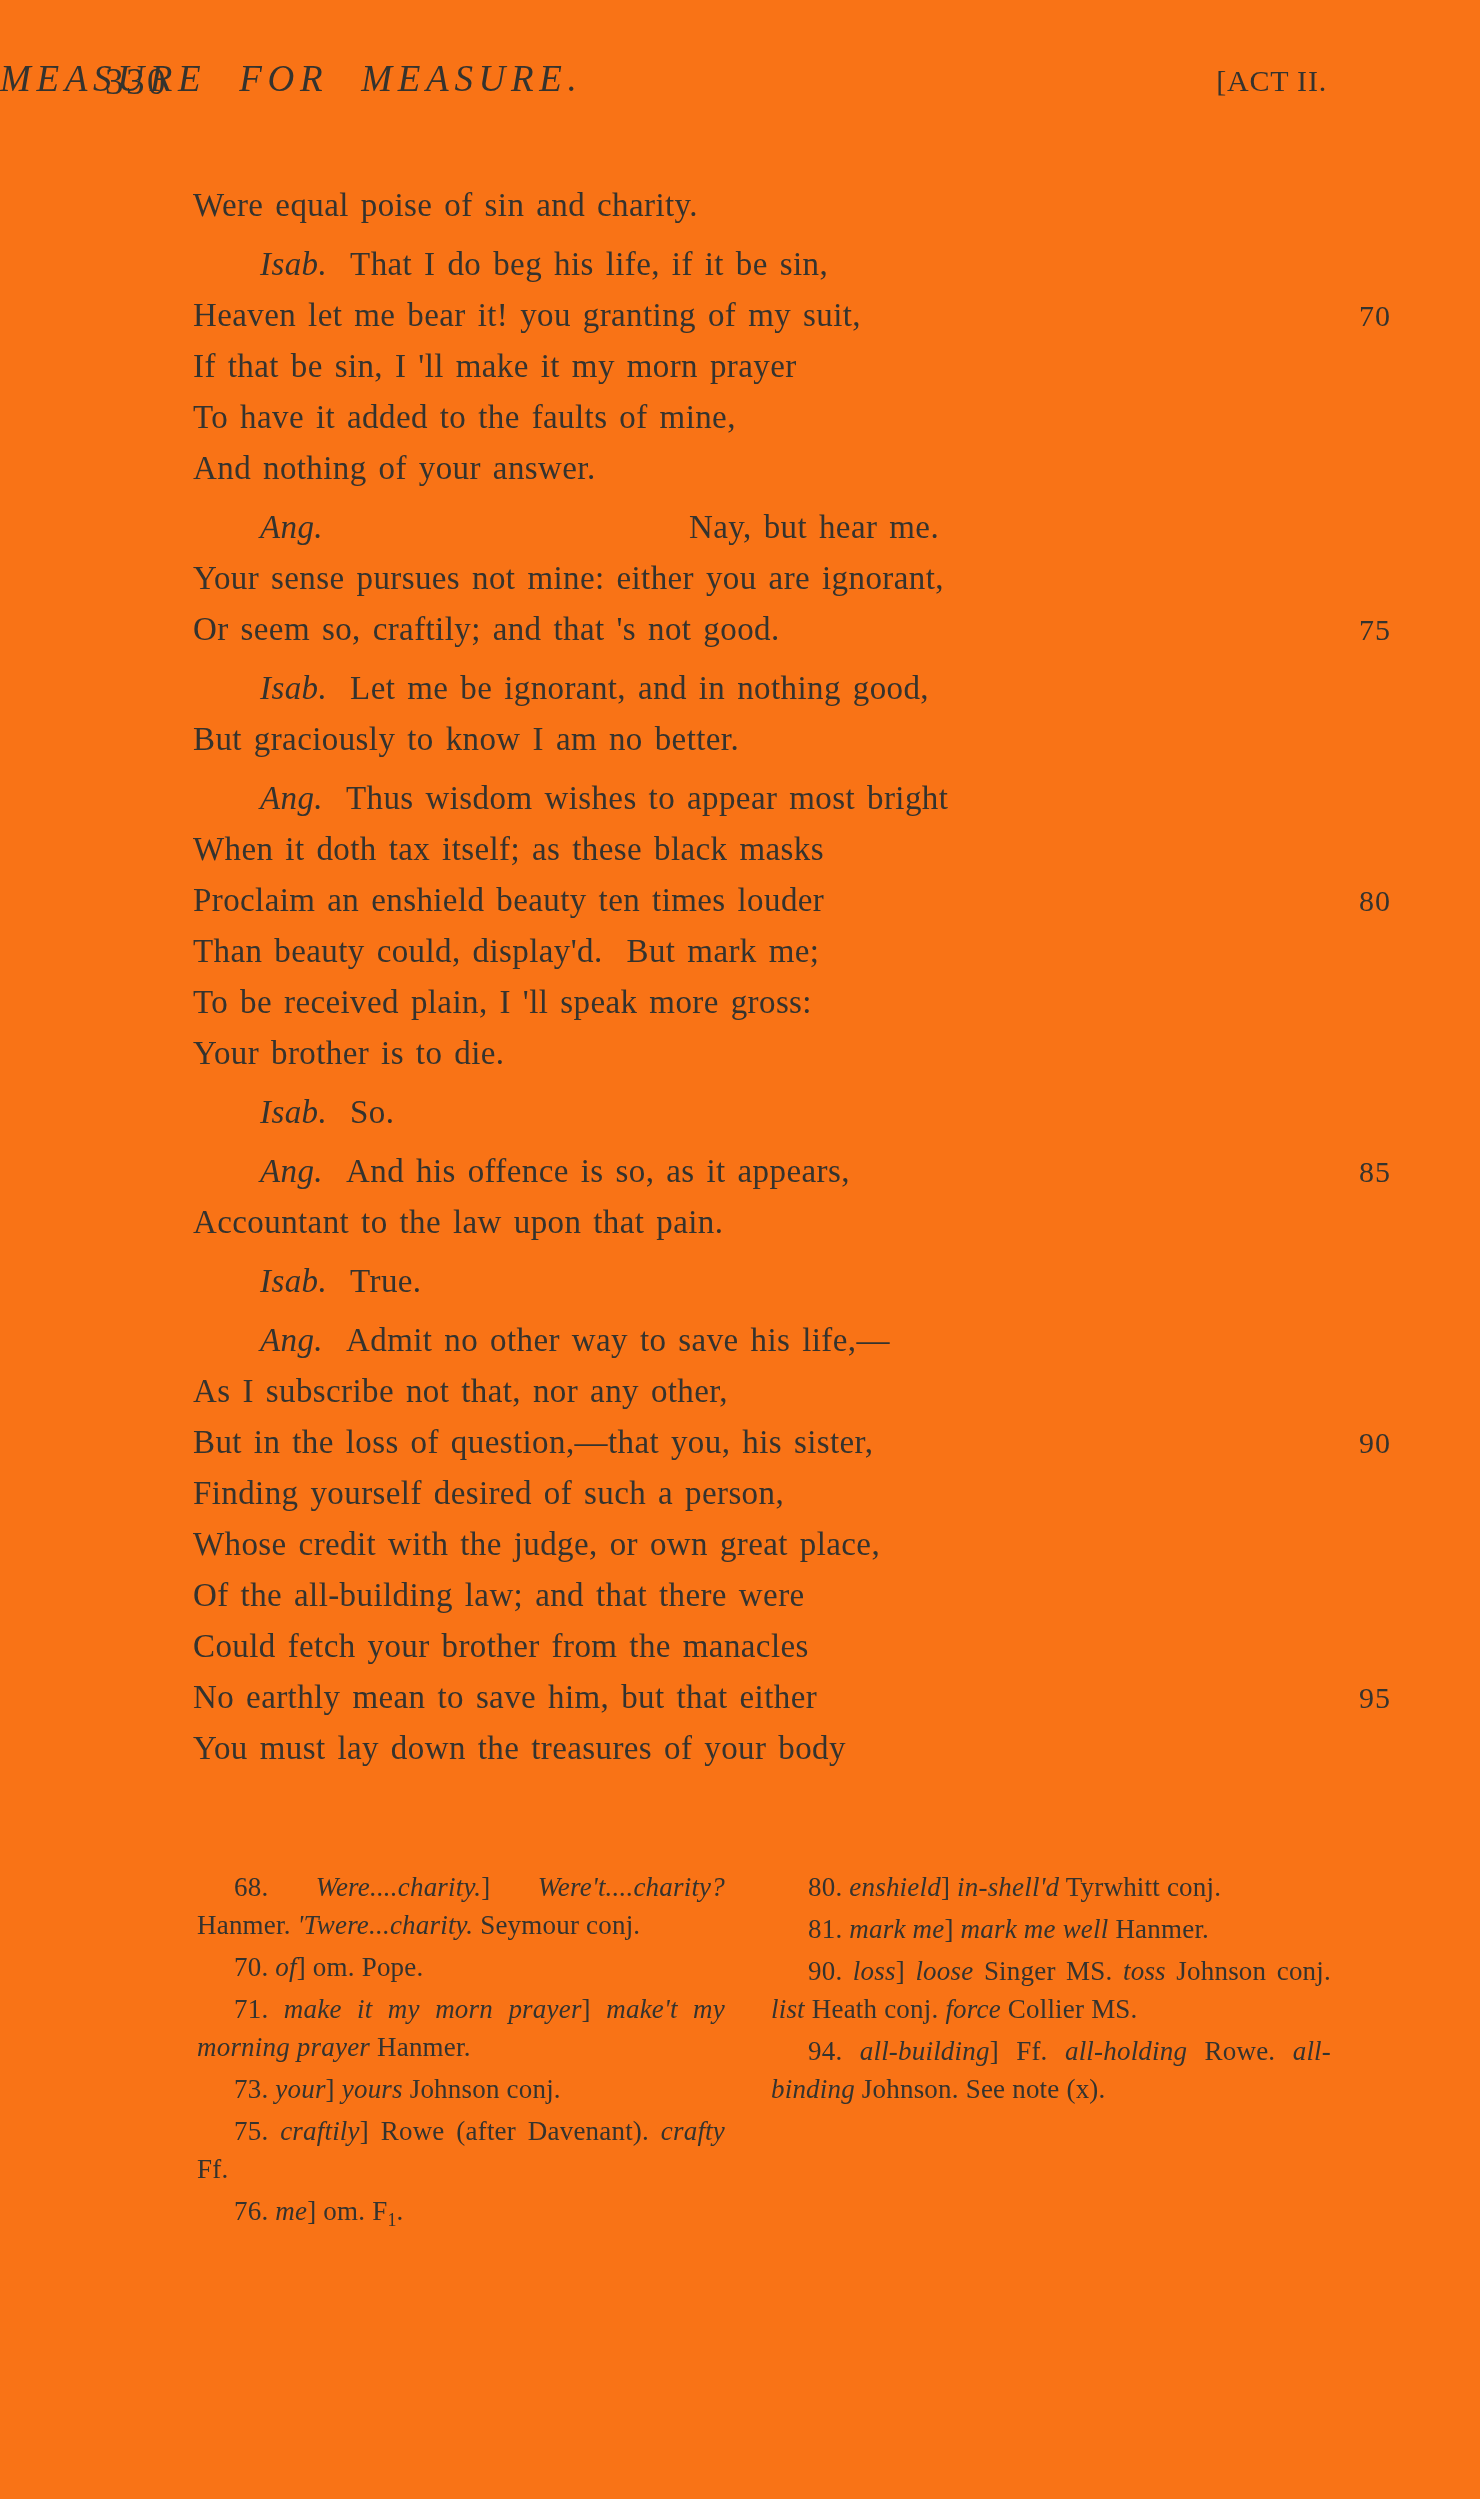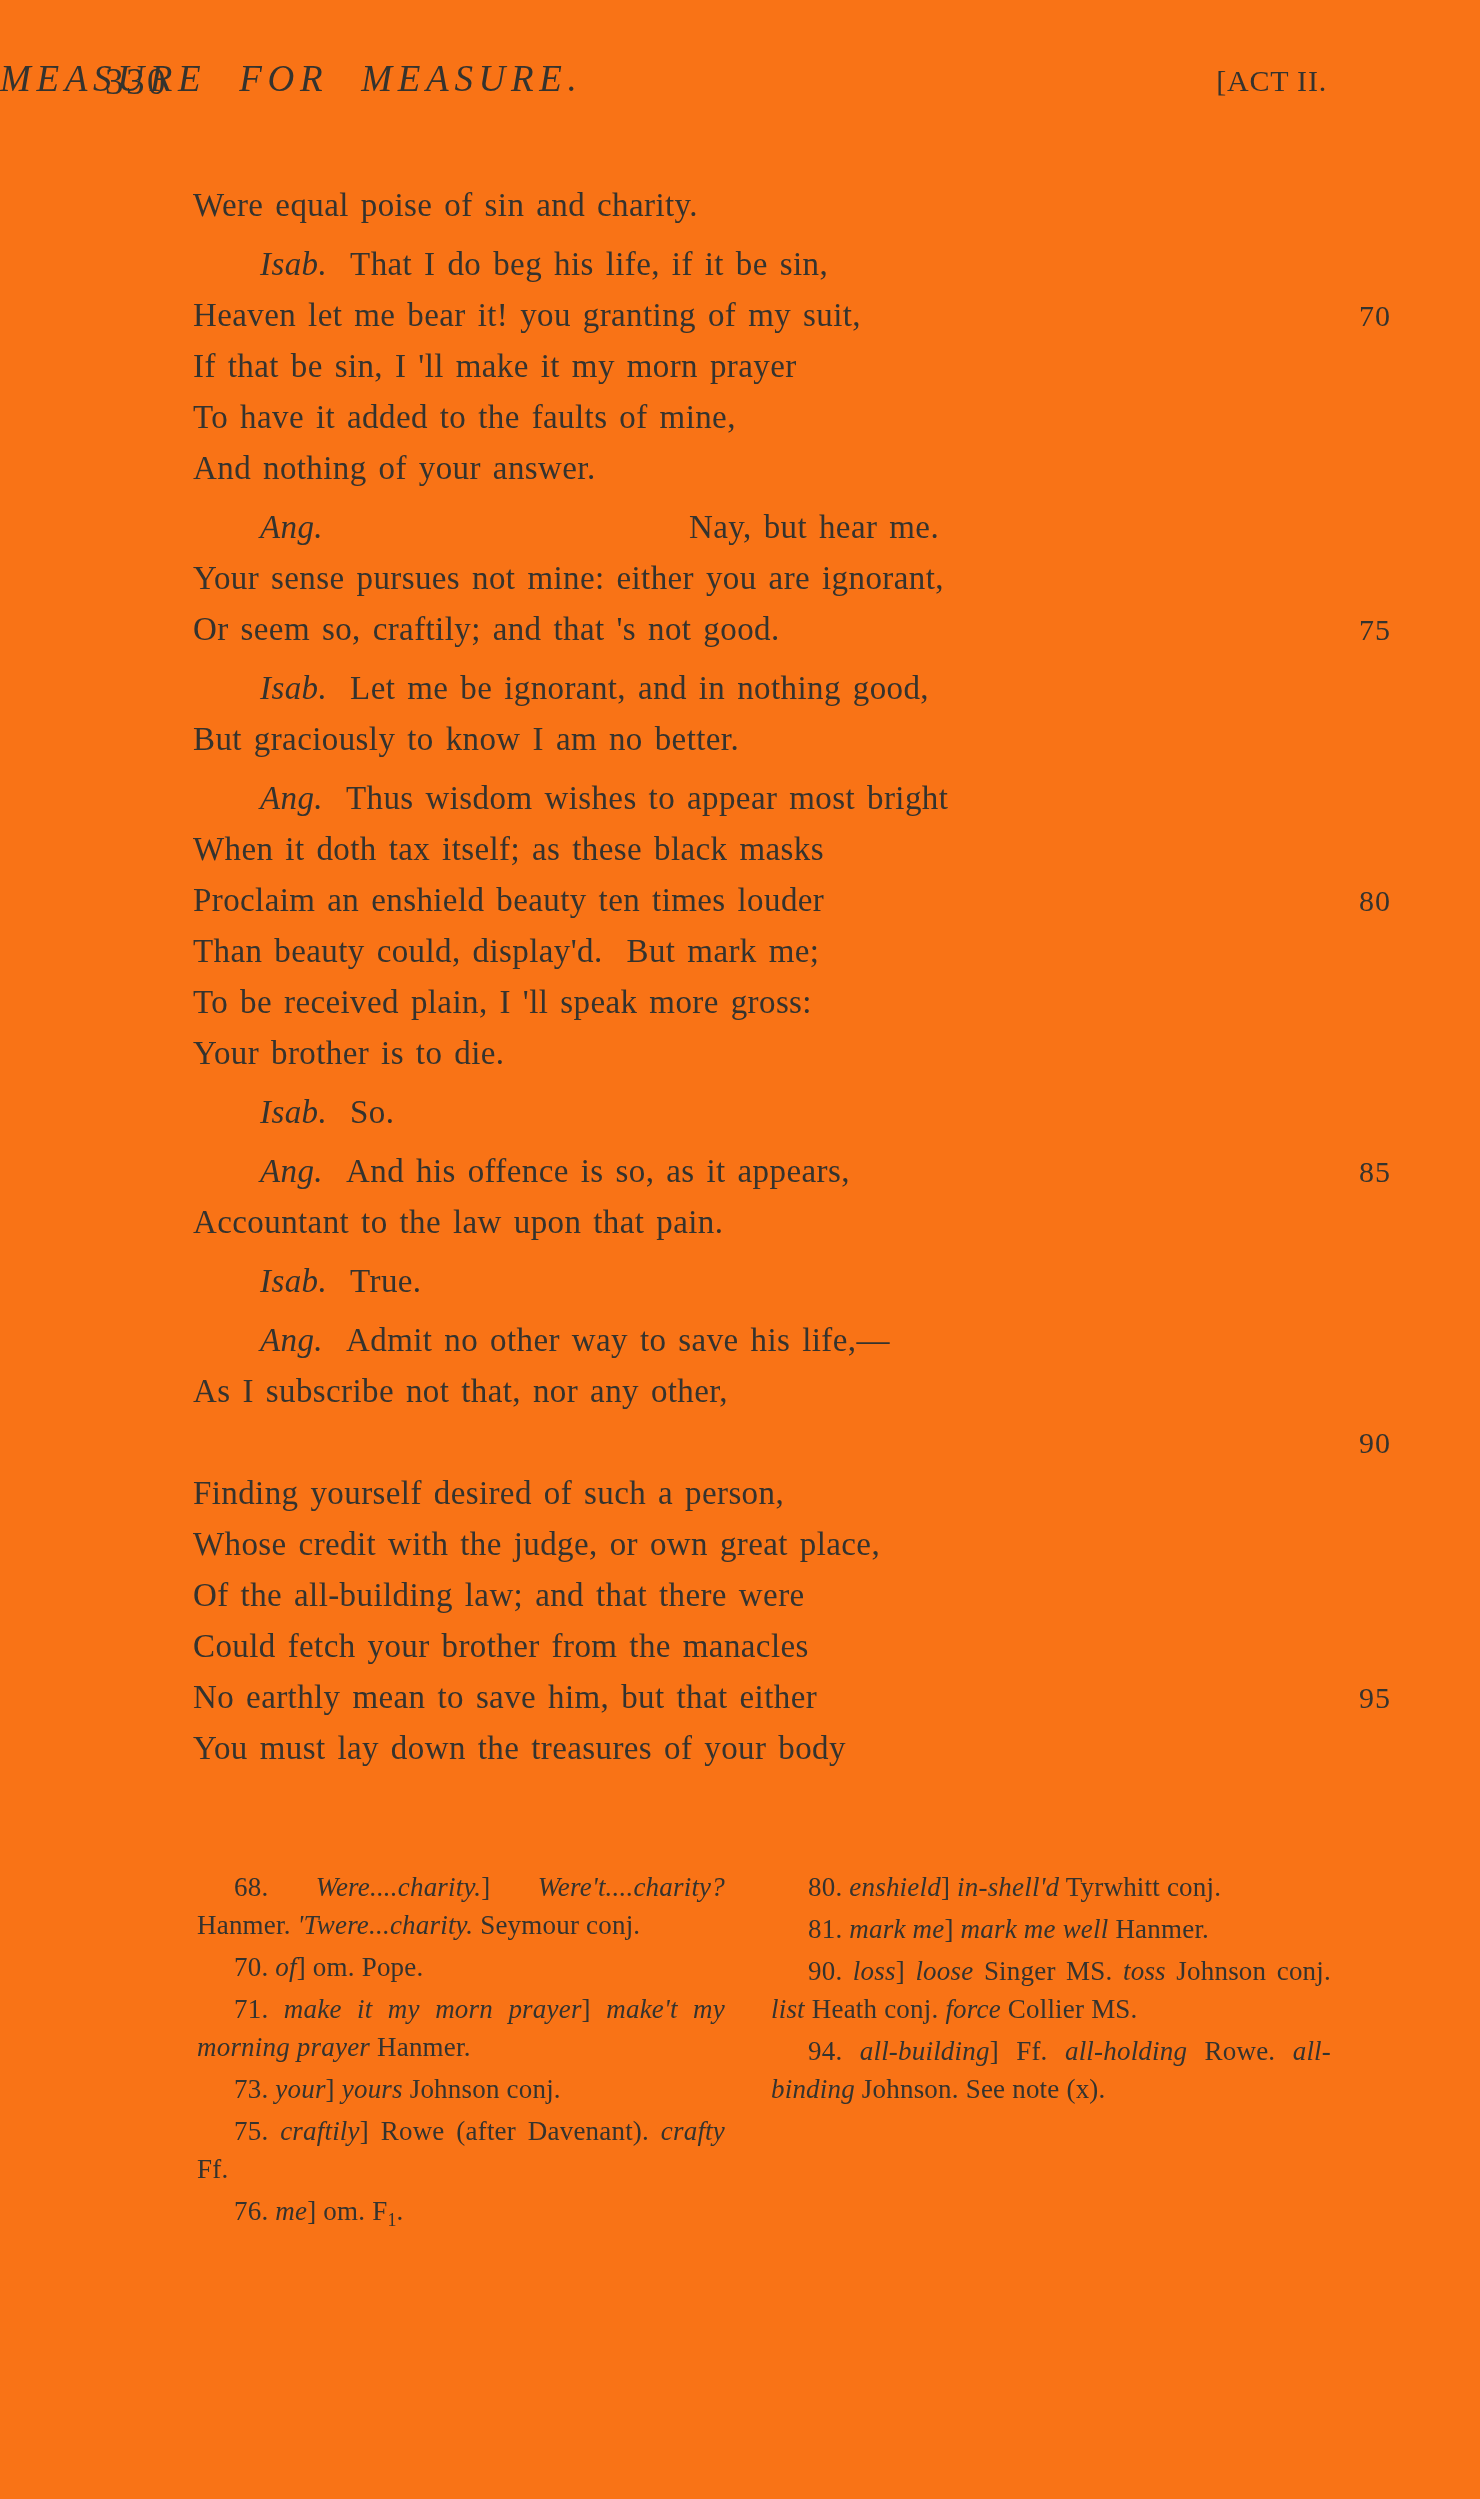--- a/index.html
+++ b/index.html
@@ -92,21 +92,21 @@
       <div class="pline"><span class="ltext">Proclaim an enshield beauty ten times louder</span><span class="lnum">80</span></div>
       <div class="pline"><span class="ltext">Than beauty could, display'd.  But mark me;</span></div>
       <div class="pline"><span class="ltext">To be received plain, I 'll speak more gross:</span></div>
       <div class="pline"><span class="ltext">Your brother is to die.</span></div>
       <div class="pline sp"><span class="speaker">Isab.</span><span class="ltext">So.</span></div>
       <div class="pline sp"><span class="speaker">Ang.</span><span class="ltext">And his offence is so, as it appears,</span><span class="lnum">85</span></div>
       <div class="pline"><span class="ltext">Accountant to the law upon that pain.</span></div>
       <div class="pline sp"><span class="speaker">Isab.</span><span class="ltext">True.</span></div>
       <div class="pline sp"><span class="speaker">Ang.</span><span class="ltext">Admit no other way to save his life,—</span></div>
       <div class="pline"><span class="ltext">As I subscribe not that, nor any other,</span></div>
-      <div class="pline"><span class="lnum">90</span></div>
+      <div class="pline"><span class="ltext">But in the loss of question,—that you, his sister,</span><span class="lnum">90</span></div>
       <div class="pline"><span class="ltext">Finding yourself desired of such a person,</span></div>
       <div class="pline"><span class="ltext">Whose credit with the judge, or own great place,</span></div>
       <div class="pline"><span class="ltext">Of the all-building law; and that there were</span></div>
       <div class="pline"><span class="ltext">Could fetch your brother from the manacles</span></div>
       <div class="pline"><span class="ltext">No earthly mean to save him, but that either</span><span class="lnum">95</span></div>
       <div class="pline"><span class="ltext">You must lay down the treasures of your body</span></div>
     </div>
 
   <div class="fcol left">
       <p class="fnote"><span>68. </span><i>Were....charity.</i><span>] </span><i>Were't....charity?</i><span> Hanmer. </span><i>'Twere...charity.</i><span> Seymour conj.</span></p>

